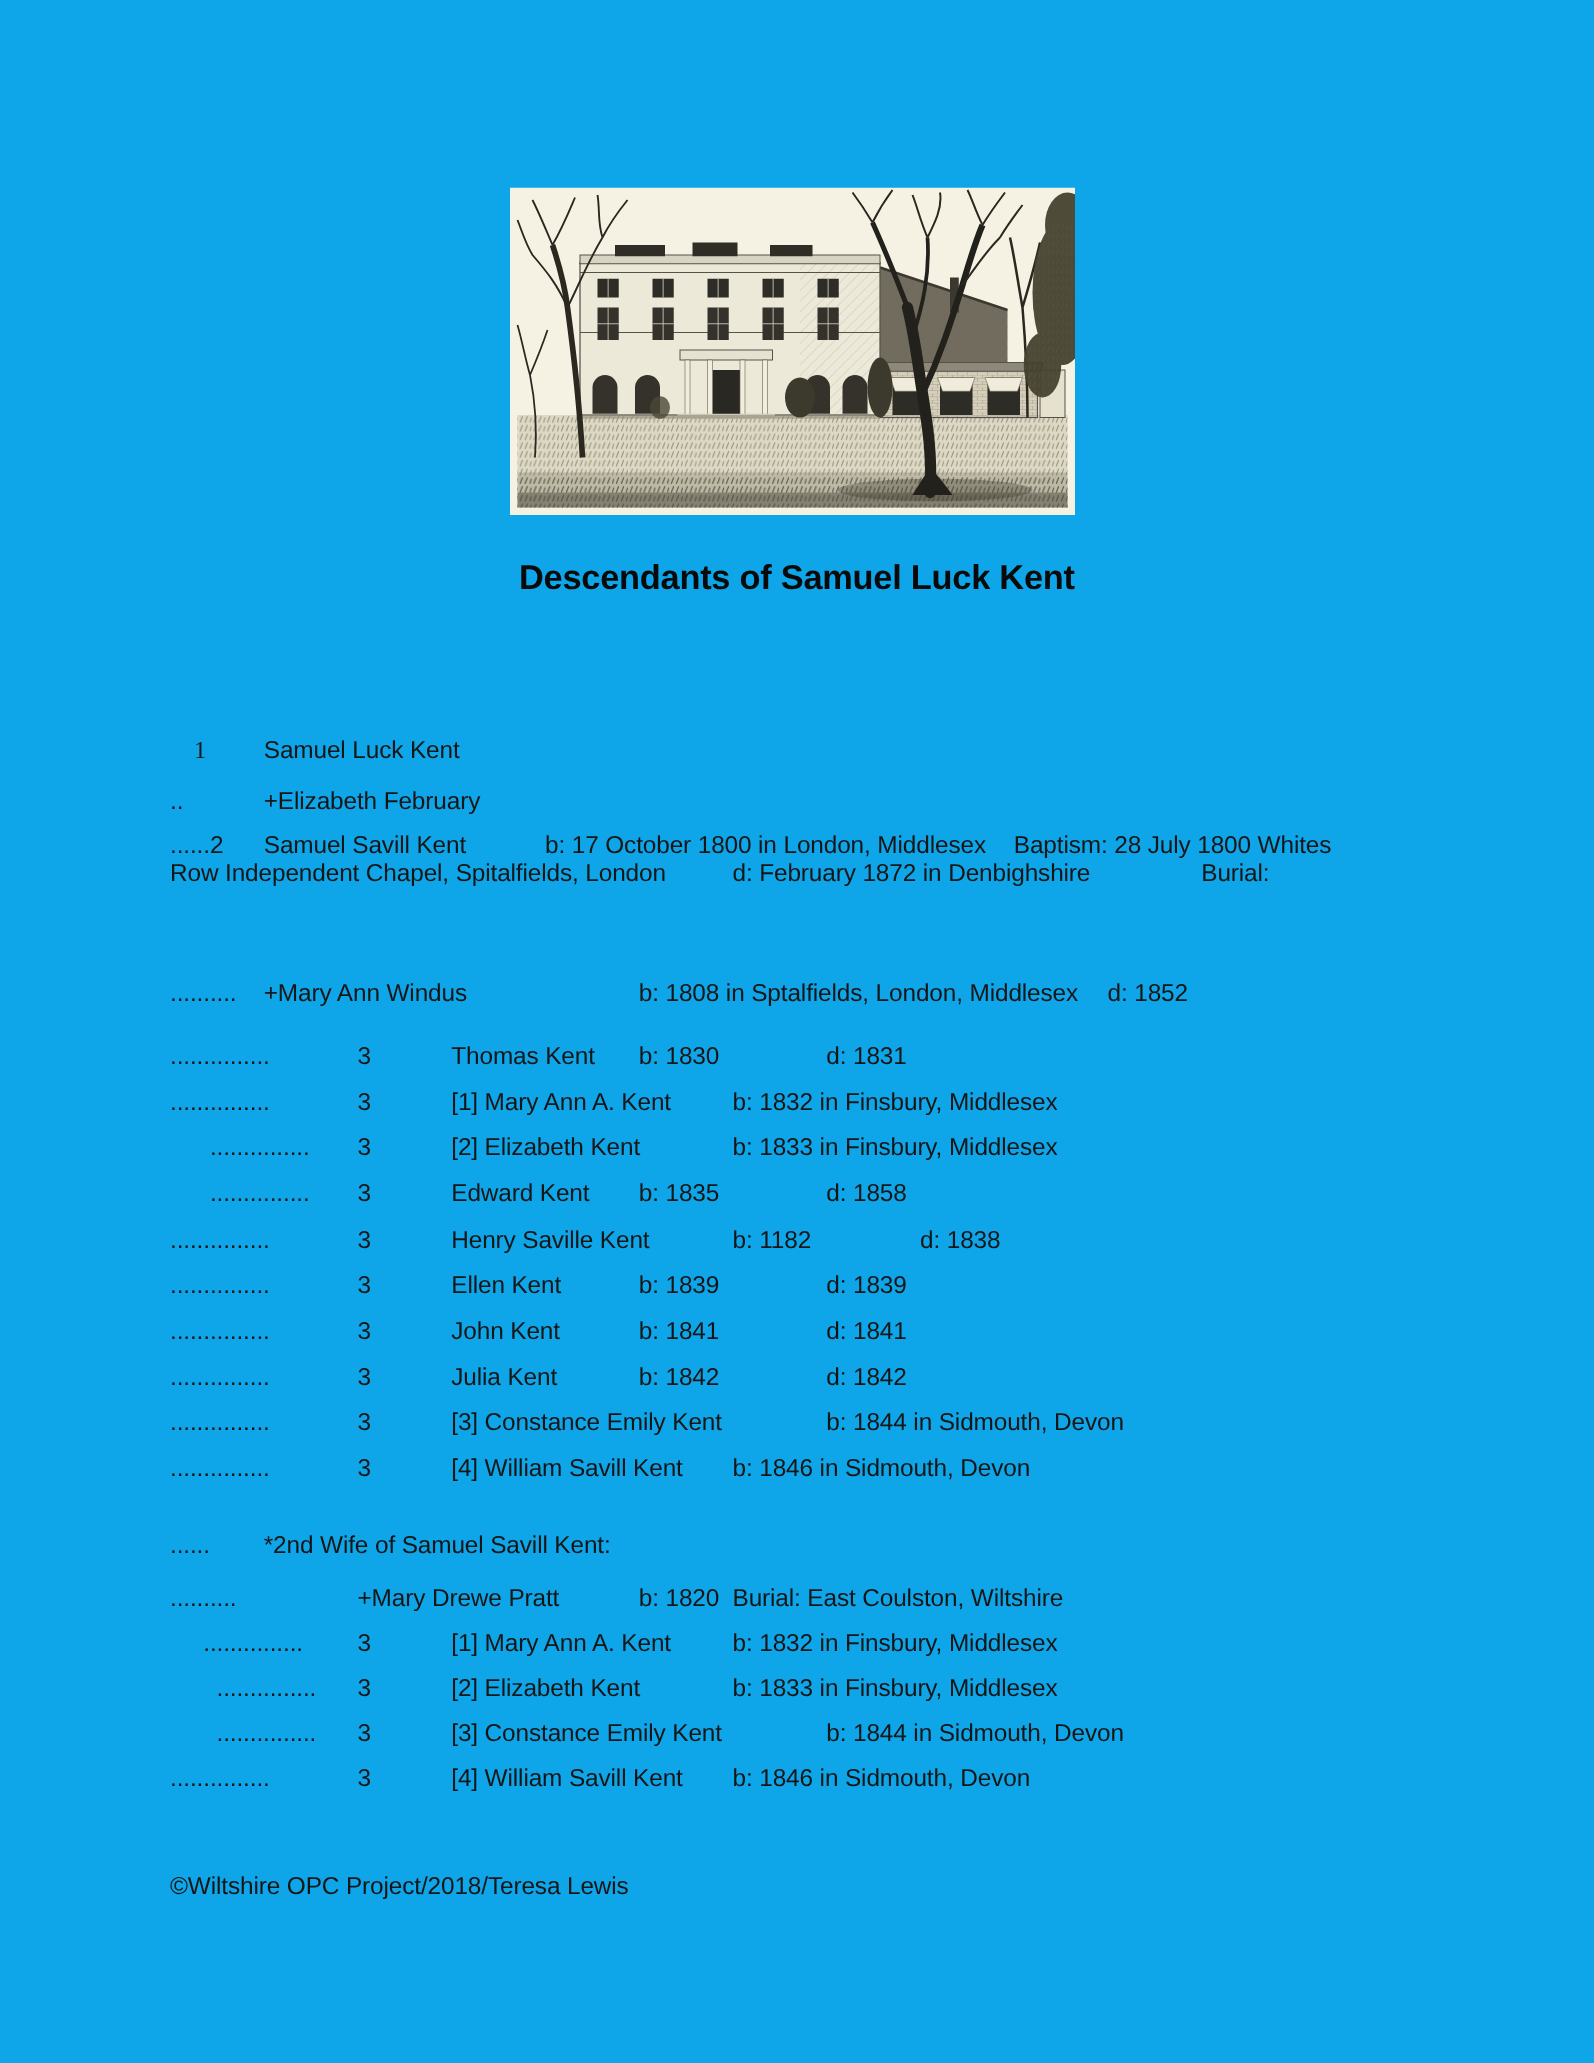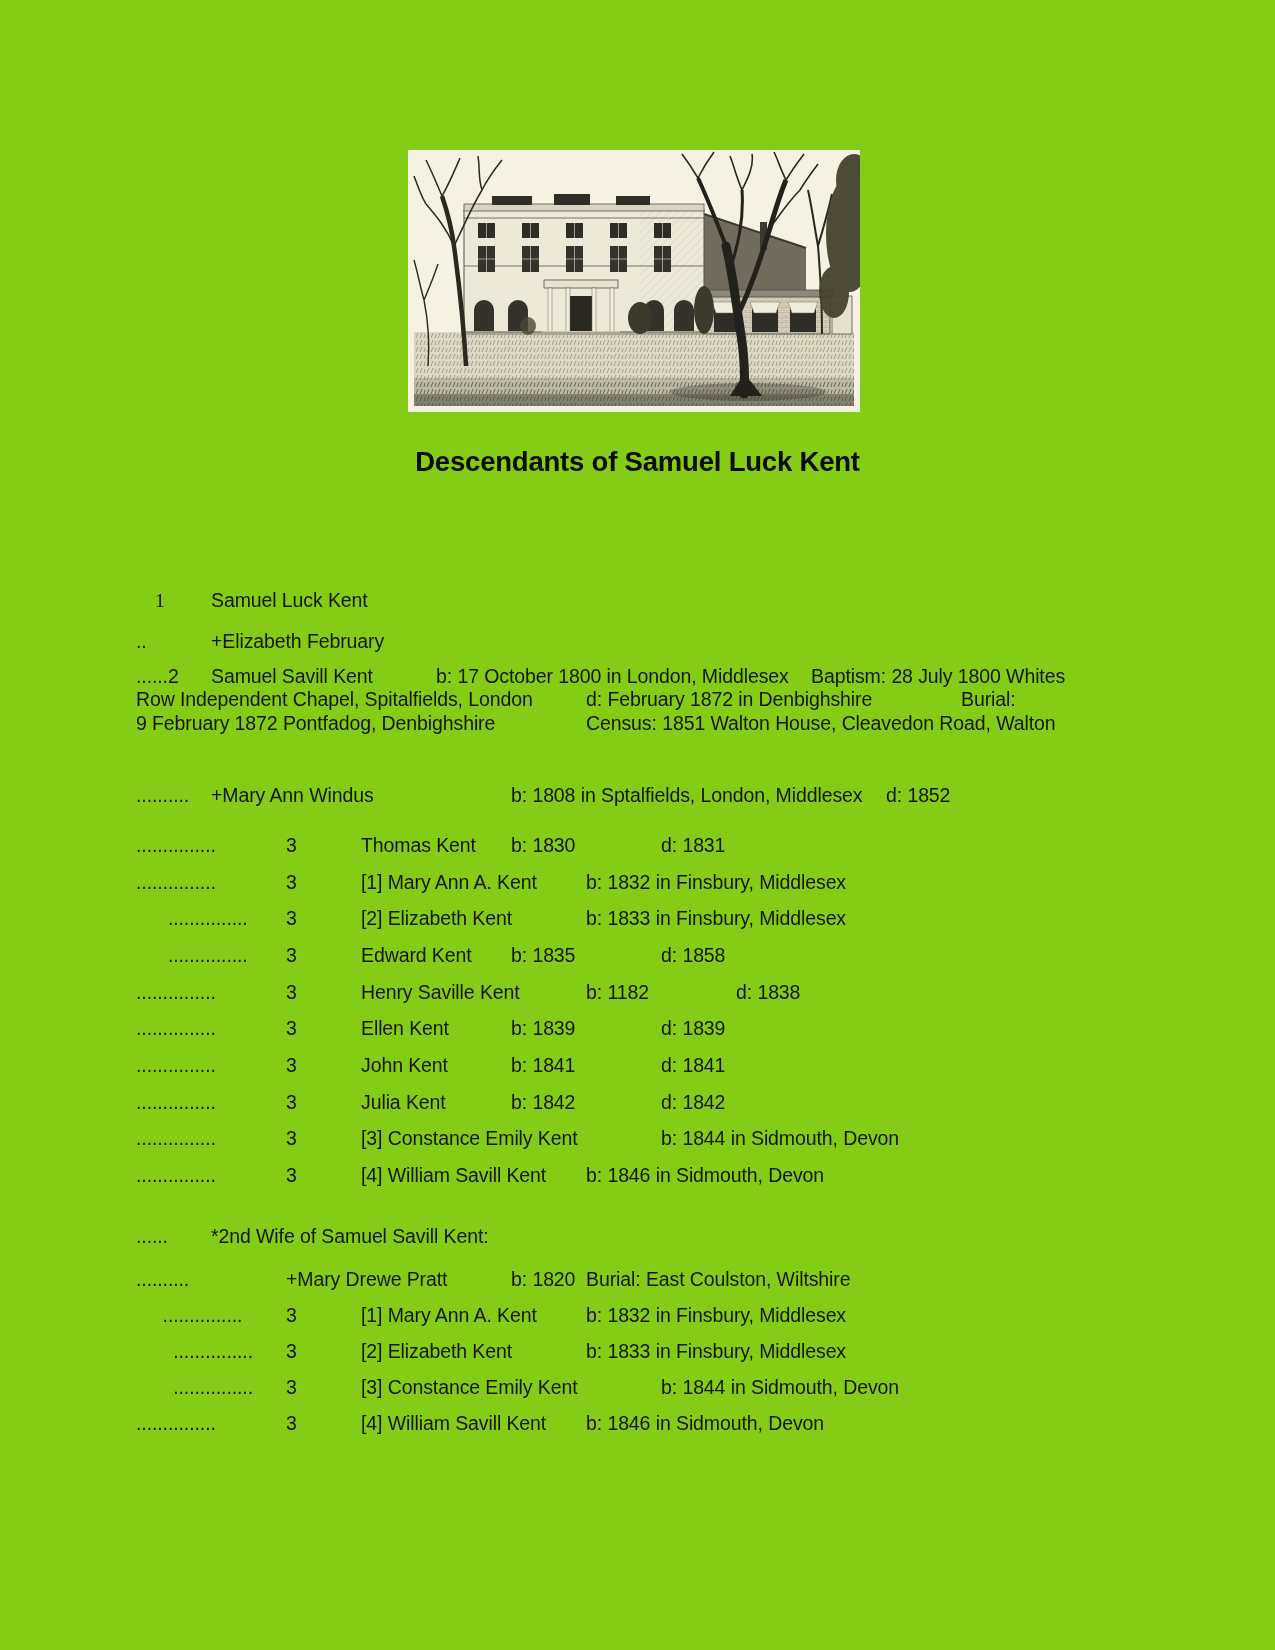--- a/index.html
+++ b/index.html
@@ -1,21 +1,21 @@
 <!DOCTYPE html>
 <html><head>
 <meta charset="utf-8">
 <style>
   * { margin:0; padding:0; box-sizing:border-box; }
   html,body { background:#ffffff; }
   body {
     width:1275px; height:1650px; position:relative; overflow:hidden;
     font-family:"Liberation Sans", sans-serif;
   }
-  .page { position:absolute; inset:0; background:#84cc16;text-decoration:underline; }
+  .page { position:absolute; inset:0; background:#0ea5e9;text-decoration:underline; }
   .engraving {
     position:absolute; top:150px; left:408px; width:452px; height:262px;
   }
   .doc-title {
     position:absolute; top:446px; left:0; width:100%;
     text-align:center; font-size:27.5px; font-weight:bold; color:#0a0a0a;
     letter-spacing:-0.2px;
   }
   .line {
     position:absolute; left:136px; right:100px;
@@ -157,21 +157,20 @@
     </svg>
   </div>
 
   <div class="doc-title">Descendants of Samuel Luck Kent</div>
 
   <div class="line" style="top:561px"><span class="serif-num">    1</span><span>	Samuel Luck Kent</span></div>
   <div class="line" style="top:602px">..	+Elizabeth February</div>
 
   <div class="line" style="top:637px">......2	Samuel Savill Kent	b: 17 October 1800 in London, Middlesex	Baptism: 28 July 1800 Whites</div>
   <div class="line" style="top:660px">Row Independent Chapel, Spitalfields, London	d: February 1872 in Denbighshire		Burial:</div>
-  <div class="line" style="top:684px">9 February 1872 Pontfadog, Denbighshire		Census: 1851 Walton House, Cleavedon Road, Walton</div>
 
   <div class="line" style="top:756px">..........	+Mary Ann Windus		b: 1808 in Sptalfields, London, Middlesex	d: 1852</div>
 
   <div class="line" style="top:806px">...............	3	Thomas Kent	b: 1830		d: 1831</div>
   <div class="line" style="top:843px">...............	3	[1] Mary Ann A. Kent	b: 1832 in Finsbury, Middlesex</div>
   <div class="line" style="top:879px">      ...............	3	[2] Elizabeth Kent	b: 1833 in Finsbury, Middlesex</div>
   <div class="line" style="top:916px">      ...............	3	Edward Kent	b: 1835		d: 1858</div>
   <div class="line" style="top:953px">...............	3	Henry Saville Kent	b: 1182		d: 1838</div>
   <div class="line" style="top:989px">...............	3	Ellen Kent	b: 1839		d: 1839</div>
   <div class="line" style="top:1026px">...............	3	John Kent	b: 1841		d: 1841</div>
@@ -180,14 +179,15 @@
   <div class="line" style="top:1136px">...............	3	[4] William Savill Kent	b: 1846 in Sidmouth, Devon</div>
 
   <div class="line" style="top:1197px">......	*2nd Wife of Samuel Savill Kent:</div>
   <div class="line" style="top:1240px">..........		+Mary Drewe Pratt	b: 1820	Burial: East Coulston, Wiltshire</div>
 
   <div class="line" style="top:1276px">     ...............	3	[1] Mary Ann A. Kent	b: 1832 in Finsbury, Middlesex</div>
   <div class="line" style="top:1312px">       ...............	3	[2] Elizabeth Kent	b: 1833 in Finsbury, Middlesex</div>
   <div class="line" style="top:1348px">       ...............	3	[3] Constance Emily Kent		b: 1844 in Sidmouth, Devon</div>
   <div class="line" style="top:1384px">...............	3	[4] William Savill Kent	b: 1846 in Sidmouth, Devon</div>
 
+  <div class="line" style="top:1470px">©Wiltshire OPC Project/2018/Teresa Lewis</div>
 
 </div>
 
 </body></html>

